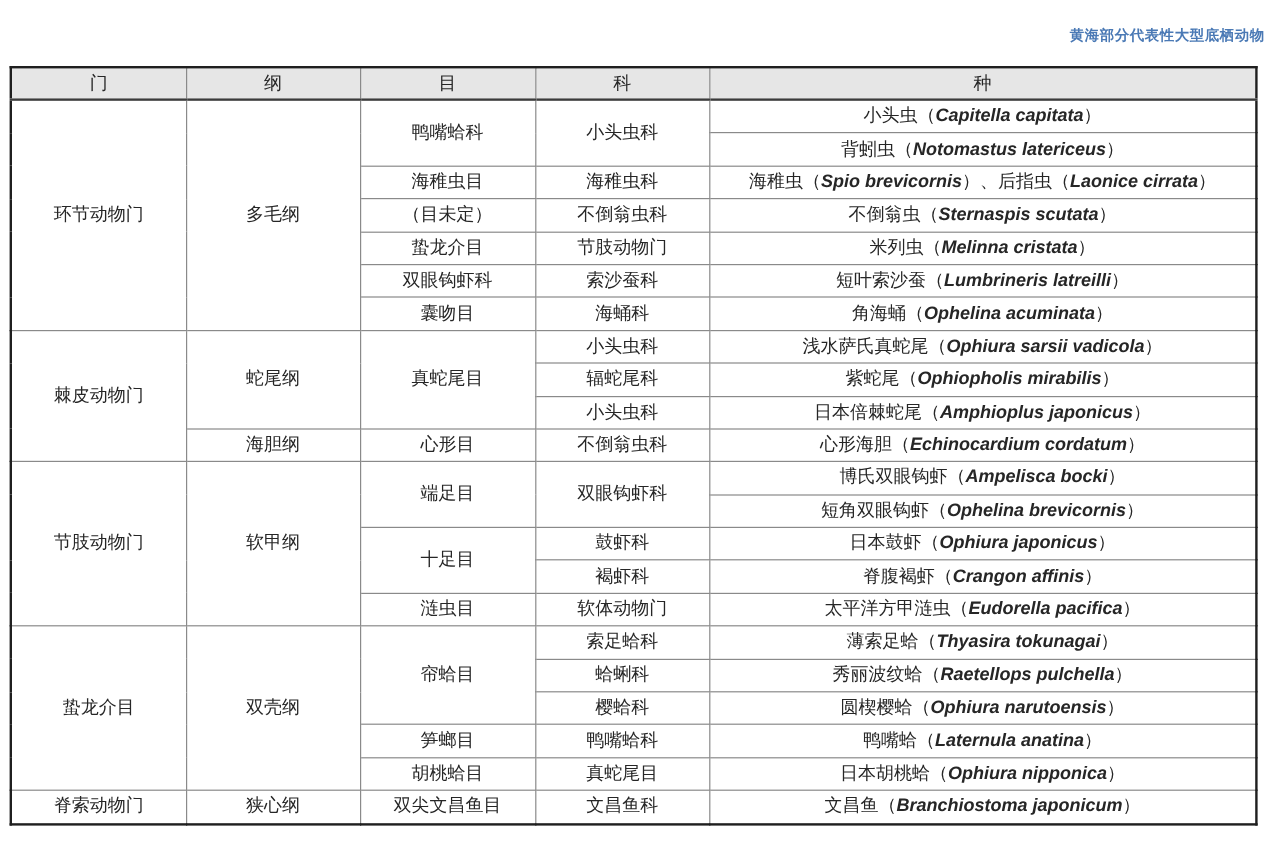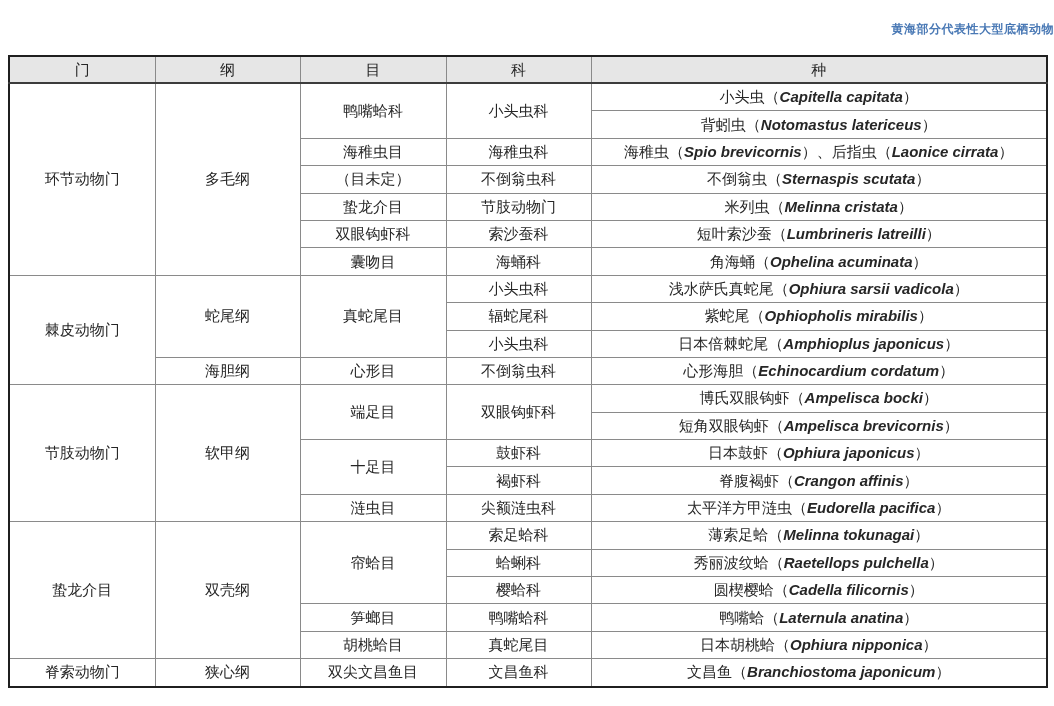--- a/index.html
+++ b/index.html
@@ -121,50 +121,50 @@
           <td>心形海胆（<i>Echinocardium cordatum</i>）</td>
         </tr>
         <tr>
           <td rowspan="5">节肢动物门</td>
           <td rowspan="5">软甲纲</td>
           <td rowspan="2">端足目</td>
           <td rowspan="2">双眼钩虾科</td>
           <td>博氏双眼钩虾（<i>Ampelisca bocki</i>）</td>
         </tr>
         <tr>
-          <td>短角双眼钩虾（<i>Ampelisca brevicornis</i>）</td>
+          <td>短角双眼钩虾（<i>Ophelina brevicornis</i>）</td>
         </tr>
         <tr>
           <td rowspan="2">十足目</td>
           <td>鼓虾科</td>
           <td>日本鼓虾（<i>Ophiura japonicus</i>）</td>
         </tr>
         <tr>
           <td>褐虾科</td>
           <td>脊腹褐虾（<i>Crangon affinis</i>）</td>
         </tr>
         <tr>
           <td>涟虫目</td>
-          <td>尖额涟虫科</td>
+          <td>软体动物门</td>
           <td>太平洋方甲涟虫（<i>Eudorella pacifica</i>）</td>
         </tr>
         <tr>
           <td rowspan="5">蛰龙介目</td>
           <td rowspan="5">双壳纲</td>
           <td rowspan="3">帘蛤目</td>
           <td>索足蛤科</td>
-          <td>薄索足蛤（<i>Melinna tokunagai</i>）</td>
+          <td>薄索足蛤（<i>Thyasira tokunagai</i>）</td>
         </tr>
         <tr>
           <td>蛤蜊科</td>
           <td>秀丽波纹蛤（<i>Raetellops pulchella</i>）</td>
         </tr>
         <tr>
           <td>樱蛤科</td>
-          <td>圆楔樱蛤（<i>Cadella filicornis</i>）</td>
+          <td>圆楔樱蛤（<i>Ophiura narutoensis</i>）</td>
         </tr>
         <tr>
           <td>笋螂目</td>
           <td>鸭嘴蛤科</td>
           <td>鸭嘴蛤（<i>Laternula anatina</i>）</td>
         </tr>
         <tr>
           <td>胡桃蛤目</td>
           <td>真蛇尾目</td>
           <td>日本胡桃蛤（<i>Ophiura nipponica</i>）</td>

